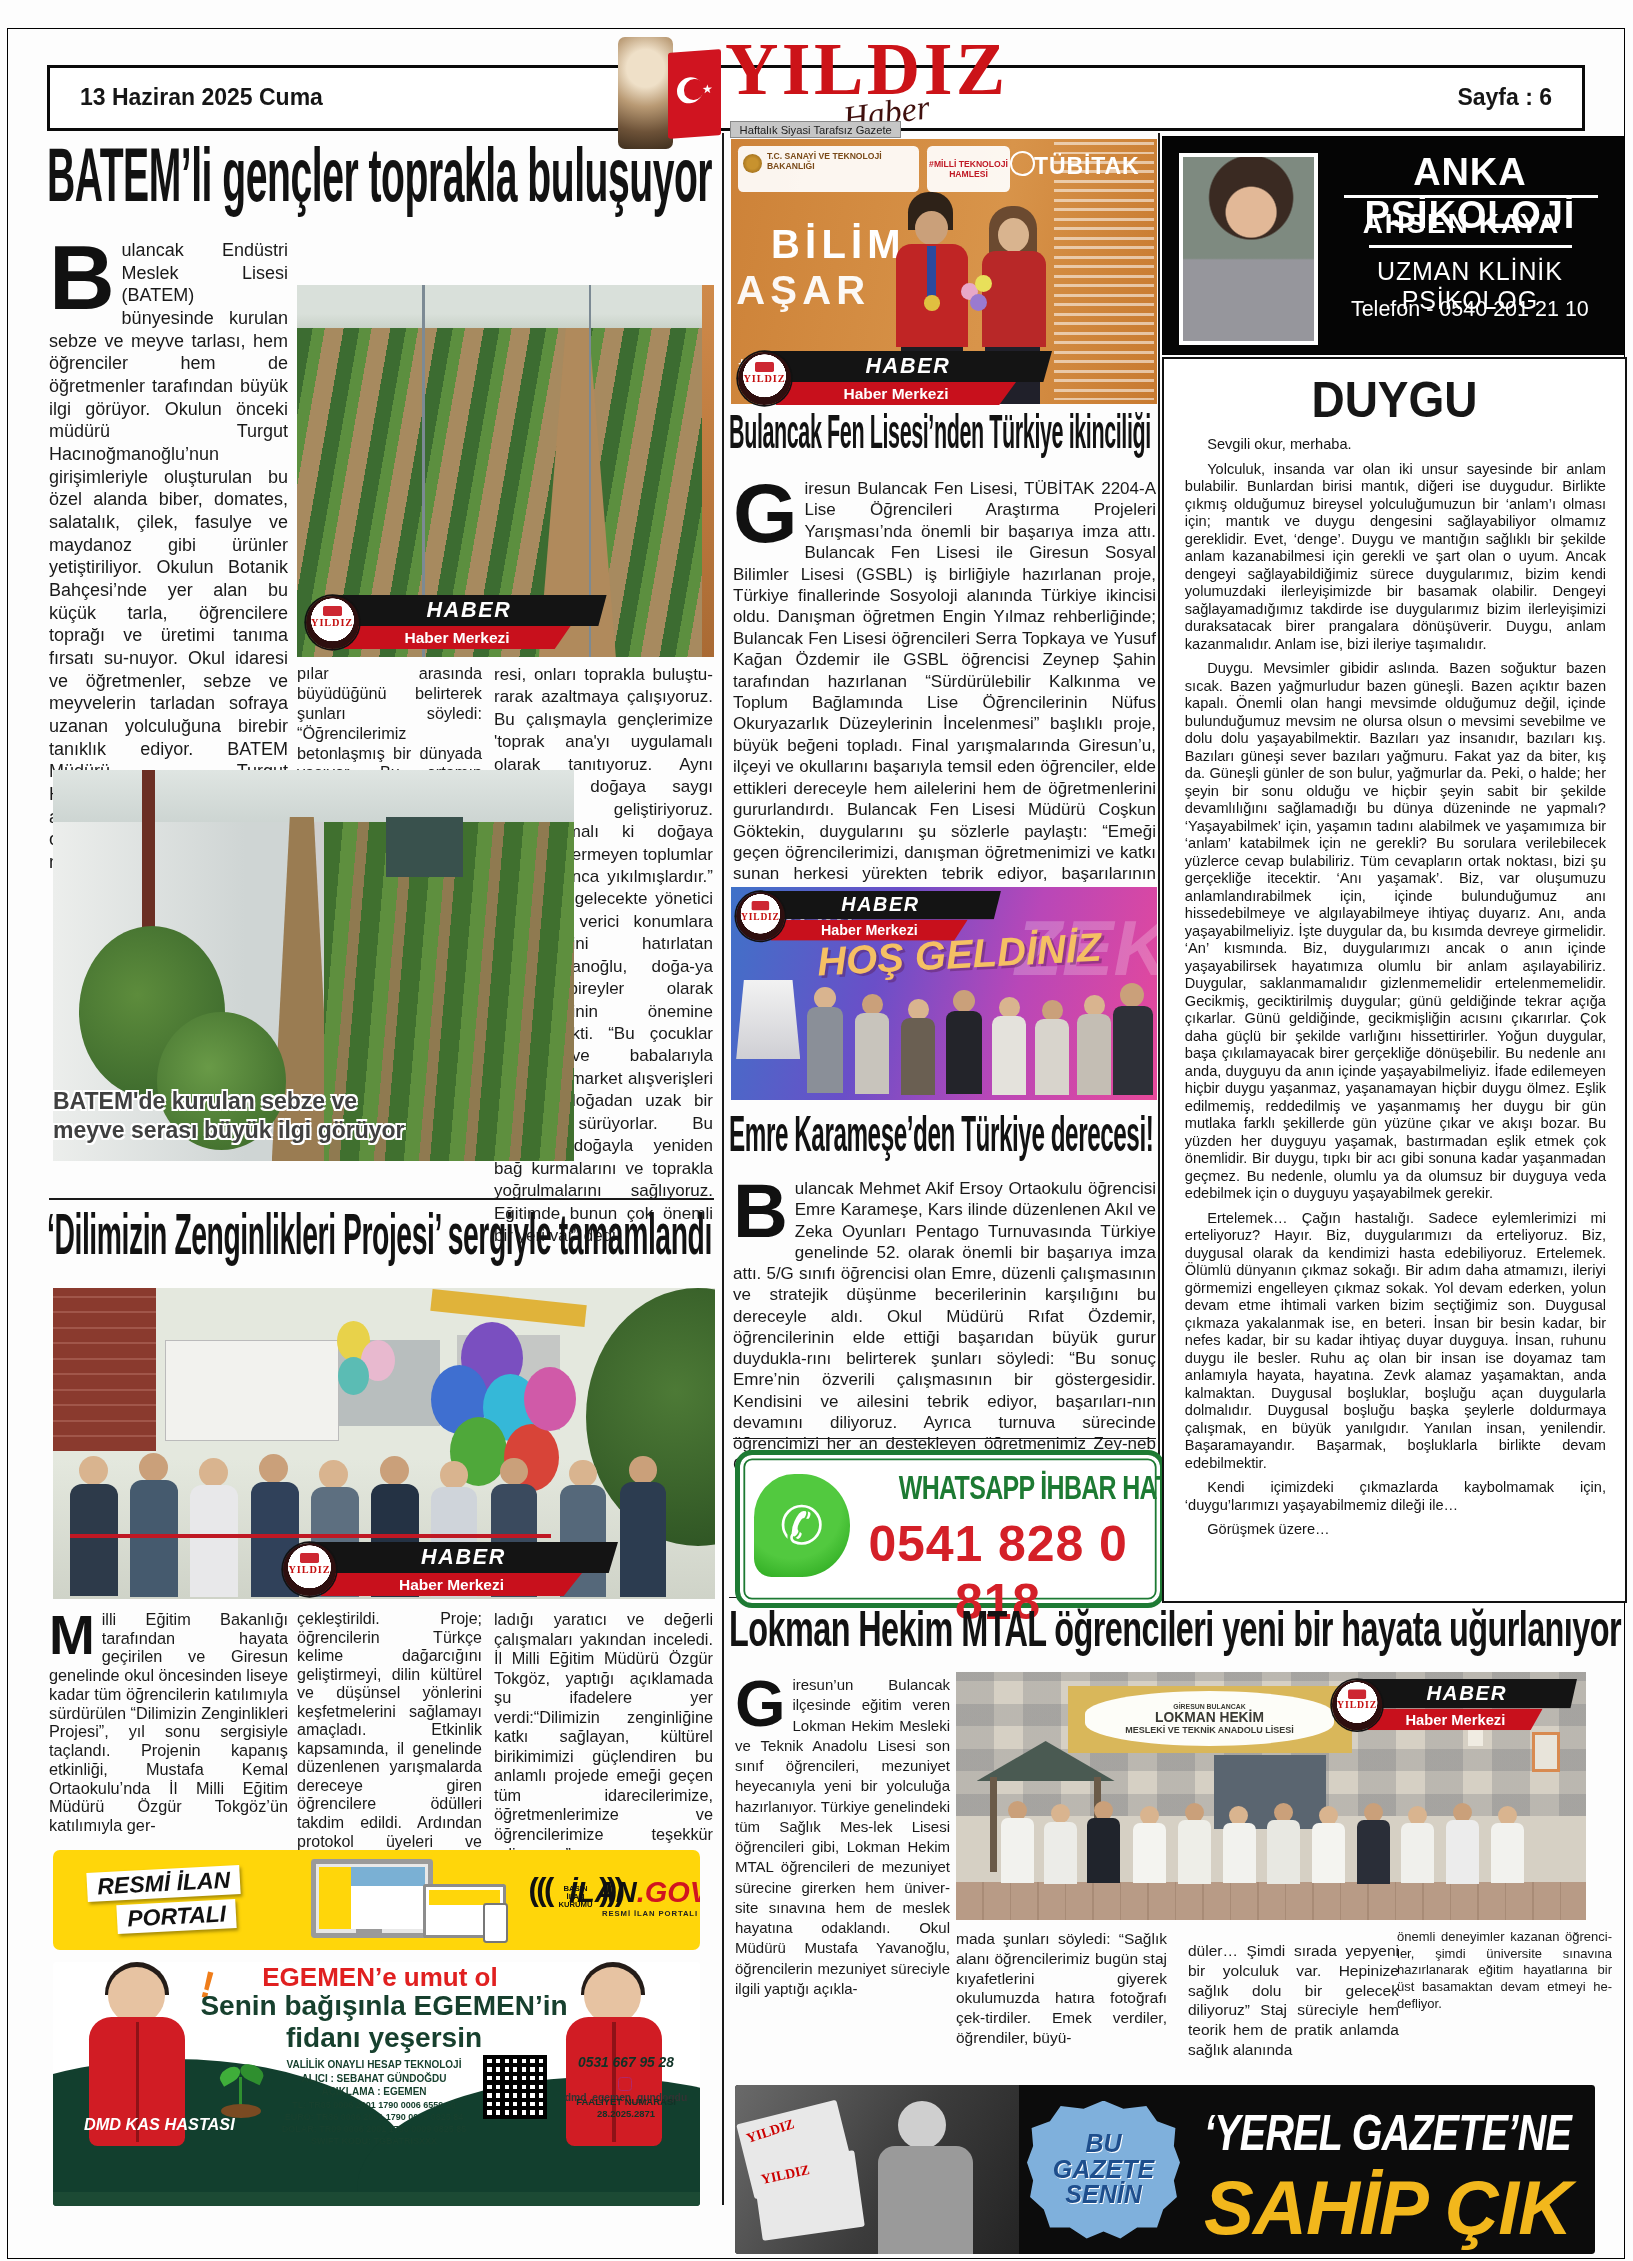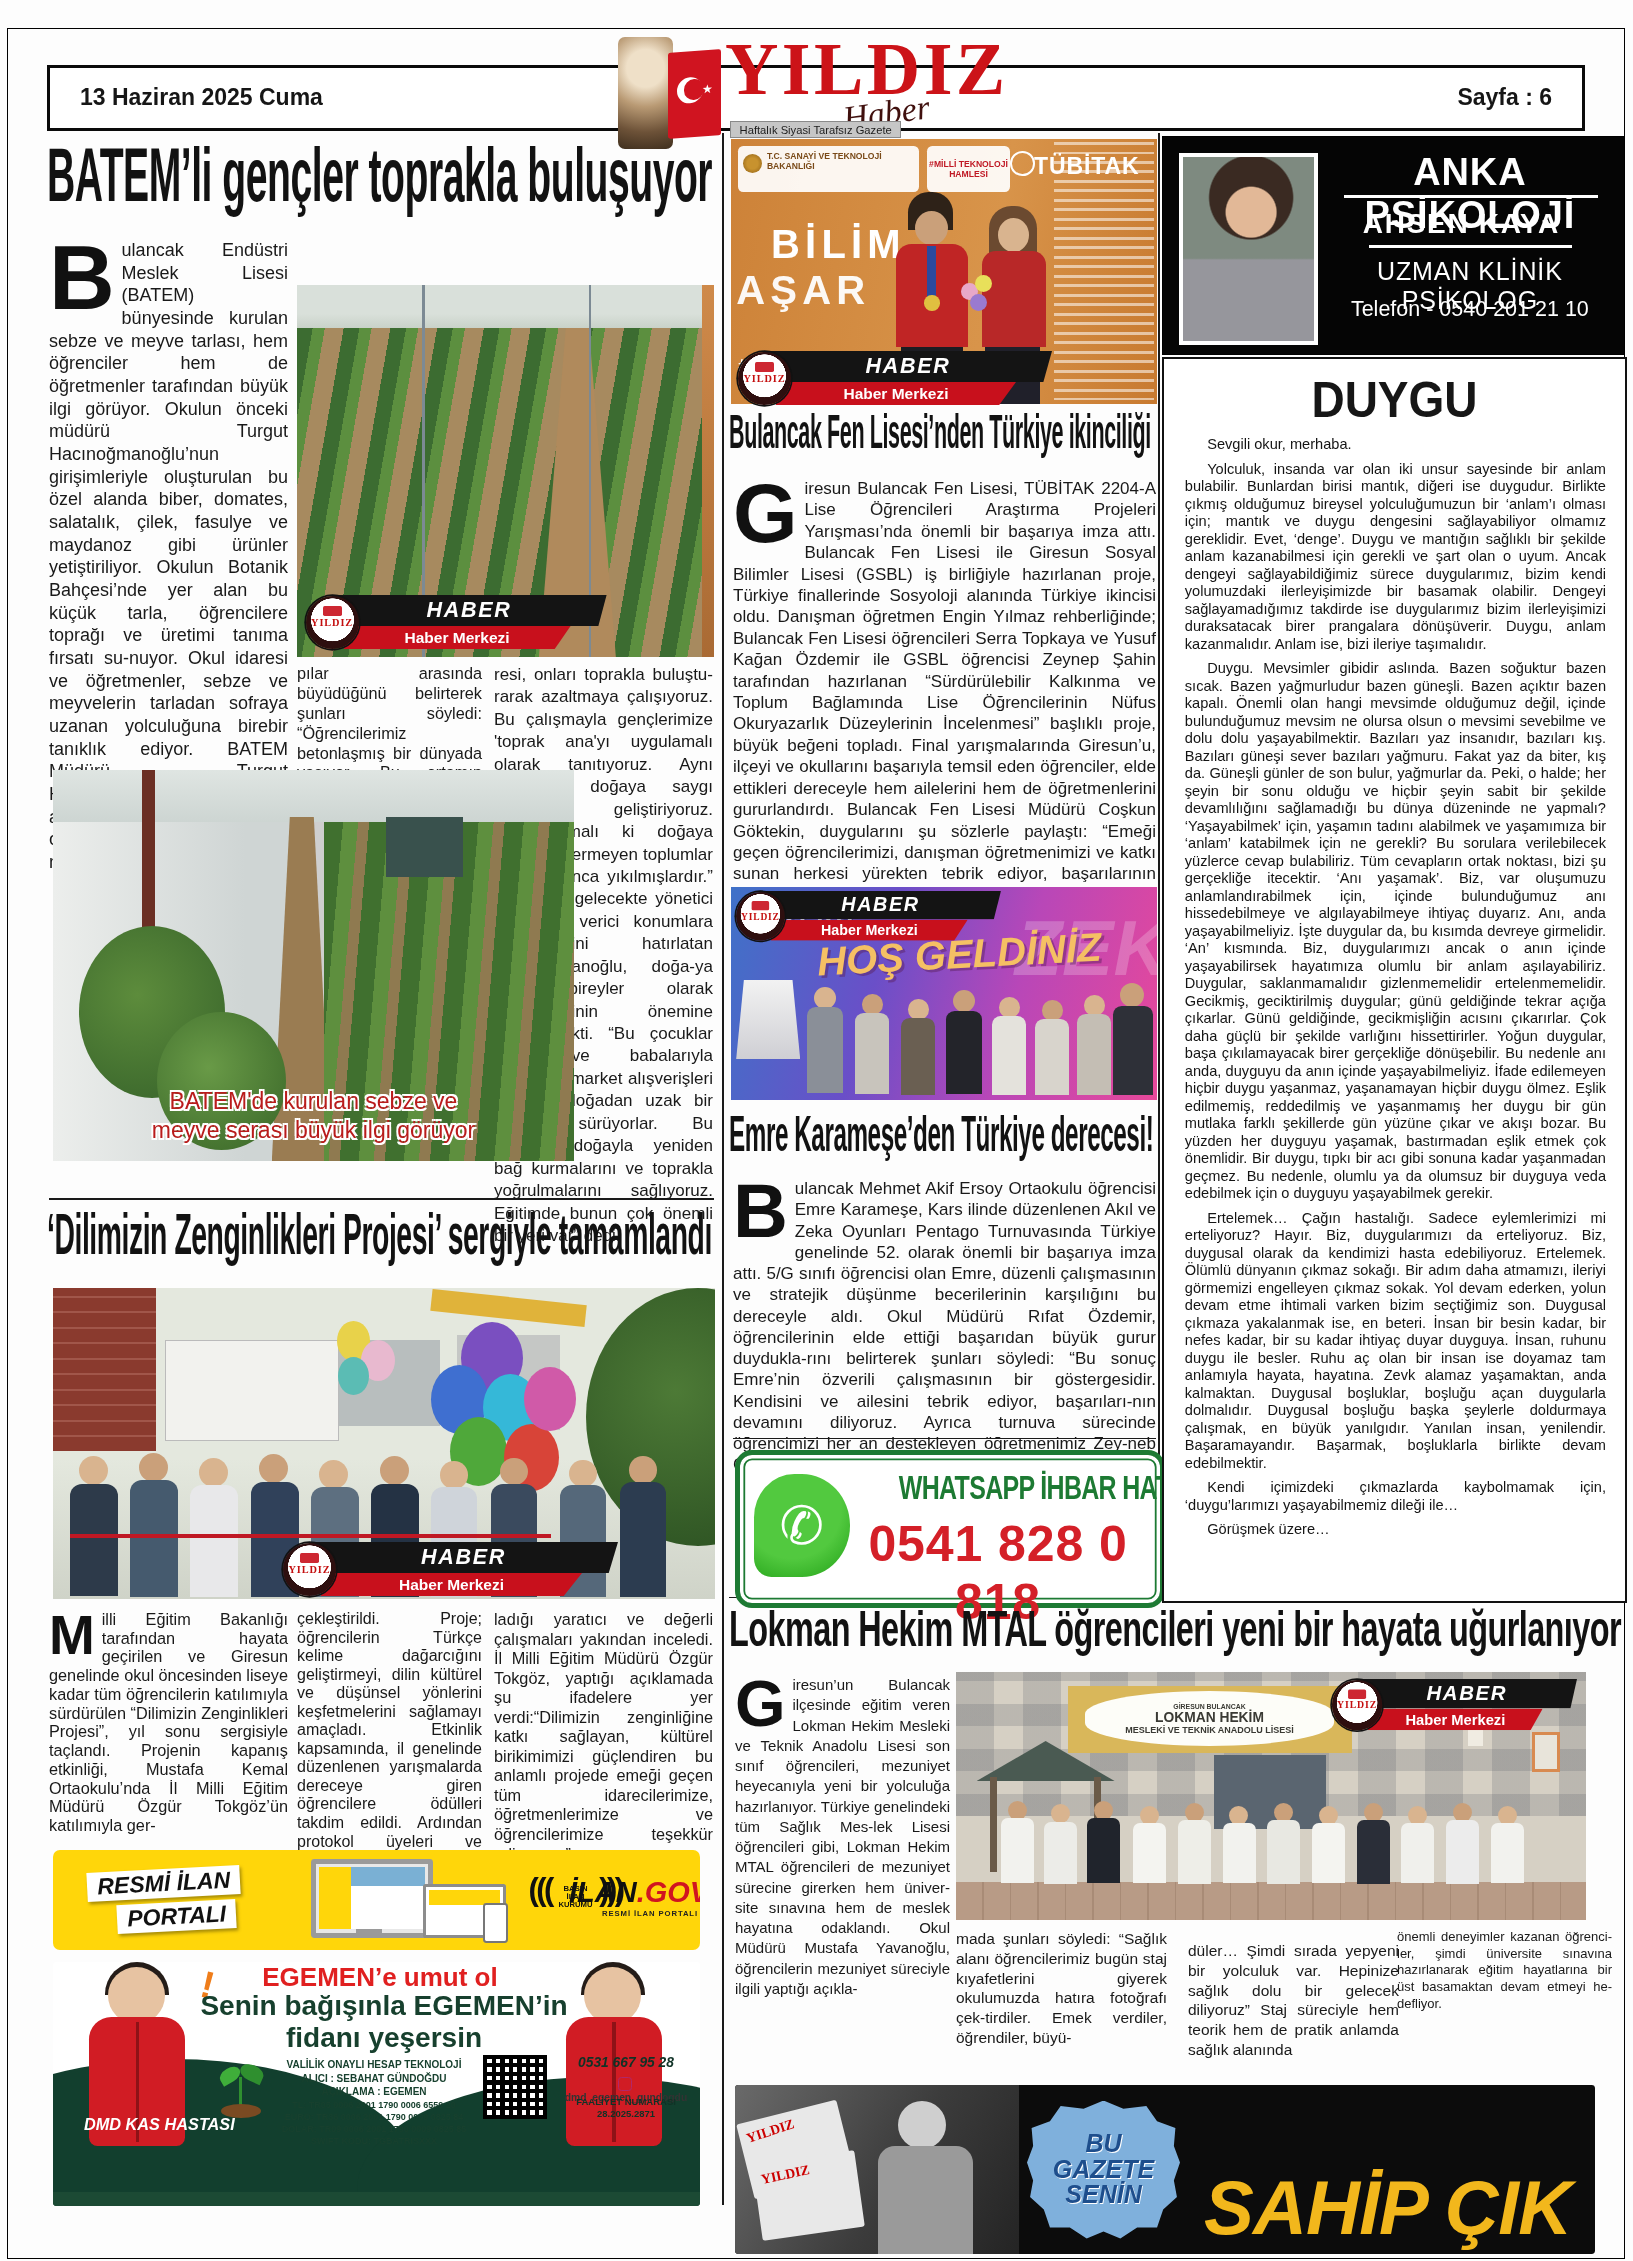--- a/index.html
+++ b/index.html
@@ -32,21 +32,21 @@
   .htag{position:absolute;height:55px}
   .ht-black{position:absolute;left:26px;top:0;width:calc(100% - 26px);height:31px;background:#141414;clip-path:polygon(0 0,100% 0,97% 100%,0 100%);display:flex;align-items:center;justify-content:center;color:#fff;font-style:italic;font-weight:bold;font-size:21.5px;letter-spacing:1.7px}
   .ht-red{position:absolute;left:38px;top:31px;width:calc(100% - 74px);height:23px;background:#c8101c;clip-path:polygon(0 0,100% 0,93% 100%,0 100%);display:flex;align-items:center;justify-content:center;color:#fff;font-weight:bold;font-size:15.5px}
   .ht-logo{position:absolute;left:0;top:0.9px;width:53px;height:53px;border-radius:50%;background:radial-gradient(circle at 50% 45%,#fff 0 54%,#2e0f0f 55% 100%);display:flex;align-items:center;justify-content:center;box-shadow:0 0 0 1.7px #111}
   .ht-logo span{color:#c40f0f;font-family:"Liberation Serif",serif;font-weight:bold;font-size:10.3px;letter-spacing:0.9px}
   .ht-logo i{position:absolute;top:10.3px;width:19px;height:10.3px;background:#c8101c;border-radius:1.7px;opacity:.9}
   
   .ph{position:absolute;overflow:hidden;background:#cfcfcf}
   .ph *{position:absolute}
   .bl{border-radius:50%}
-  .cap{left:0;right:0;text-align:center;font-weight:400;font-size:23px;color:#b91c1c;line-height:1.15;
+  .cap{left:0;right:0;font-weight:700;font-size:23px;color:#404040;line-height:1.15;
        text-shadow:-1.7px -1.7px 0 #fff,1.7px -1.7px 0 #fff,-1.7px 1.7px 0 #fff,1.7px 1.7px 0 #fff,0 1.7px 0 #fff,0 -1.7px 0 #fff}
   .fig .hd{border-radius:50%}
   
   .anka{position:absolute;left:1162px;top:136px;width:461px;height:217px;background:#050505;border:1.7px solid #000;color:#fff;text-align:center}
   .anka .photo{position:absolute;left:15.5px;top:15.5px;width:131px;height:184px;border:4.3px solid #fff;background:
       radial-gradient(circle at 52% 30%,#e2b897 0 17%,transparent 18%),
       radial-gradient(circle at 52% 22%,#3a2a22 0 26%,transparent 27%),
       linear-gradient(180deg,#7e8a80 0 55%,#96969c 56% 100%)}
   .anka .a1{position:absolute;left:163px;top:13.8px;right:10.3px;font-size:38px;font-weight:800;letter-spacing:0.9px}
   .anka .u1{position:absolute;left:181px;top:58px;right:26px;height:3.4px;background:#fff}
@@ -520,20 +520,23 @@
     <div class="kid">
         <div class="h"></div>
         <div class="b"></div>
       </div>
   </div>
   <div class="badge">
     <div>BU</div>
     <div>GAZETE</div>
     <div>SENİN</div>
   </div>
+  <div class="l1">
+      <span class="fitline" style="transform: scaleX(0.788889);">‘YEREL GAZETE’NE</span>
+    </div>
   <div class="l2">
       <span class="fitline" style="transform: scaleX(0.983834);">SAHİP ÇIK</span>
     </div>
 </div>
 
 <div class="anka">
   <div class="photo"></div>
   <div class="a1">ANKA PSİKOLOJİ</div>
   <div class="u1"></div>
   <div class="a2">AHSEN KAYA</div>

